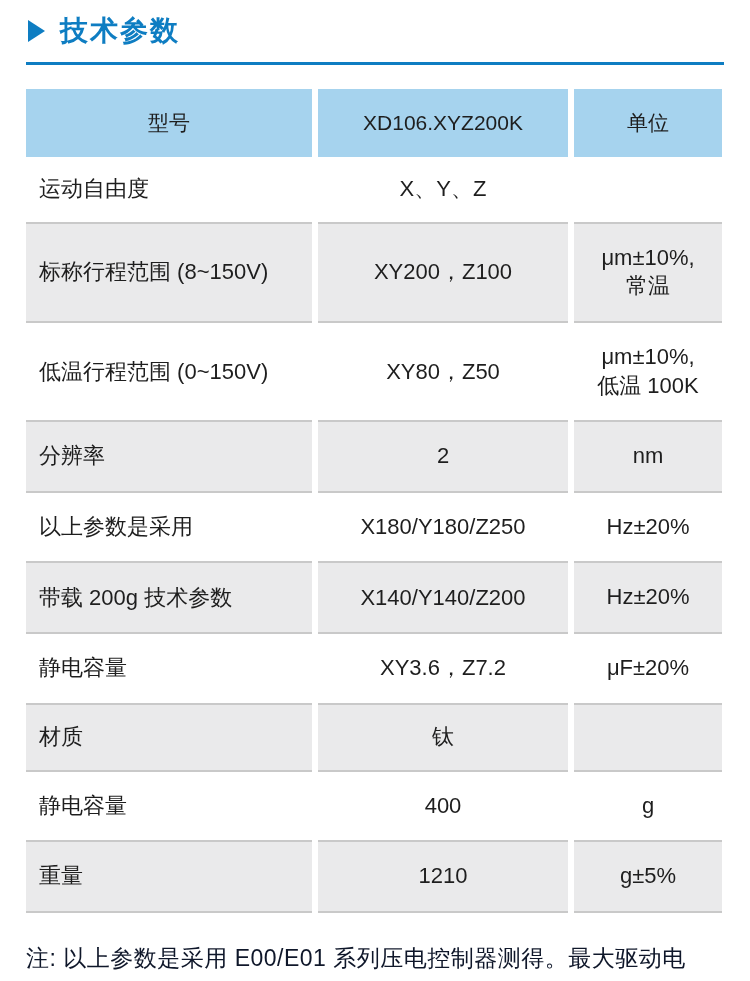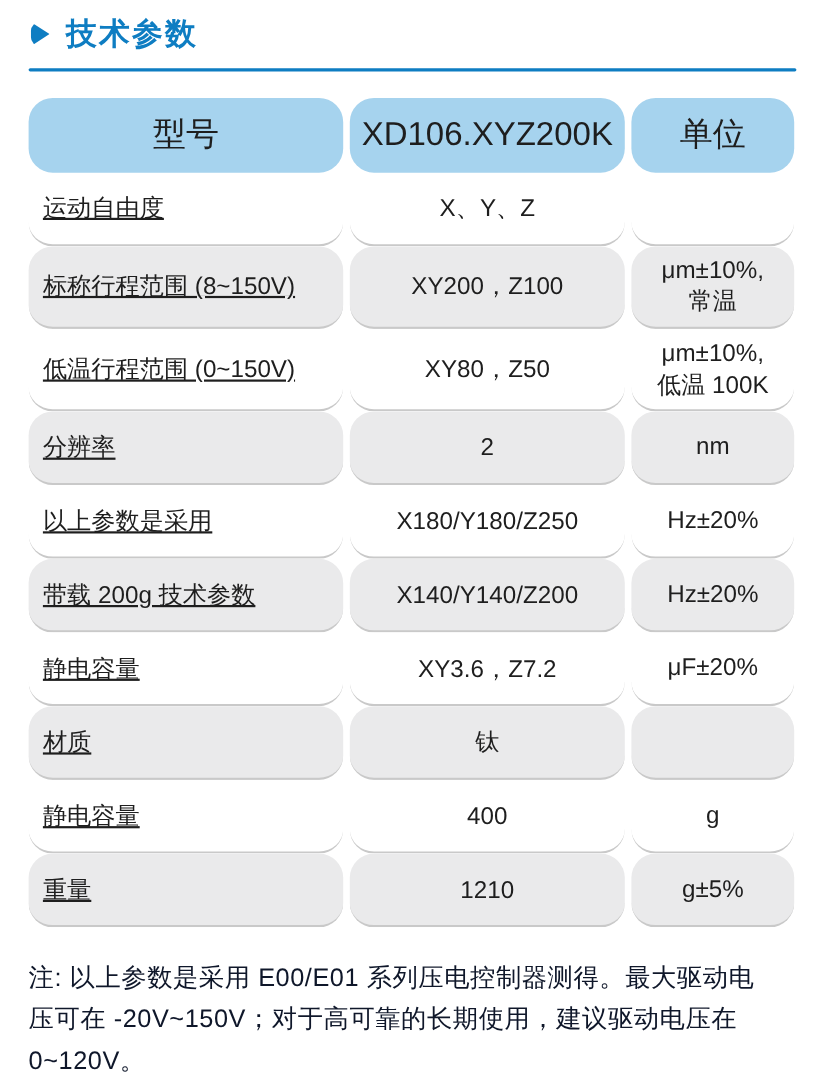--- a/index.html
+++ b/index.html
@@ -2,21 +2,21 @@
 <html style="--accent: #0e7dc2; --header-bg: #a6d3ee; --row-alt: #eaeaeb; --divider: #c9c9c9; --text: #1e1e1e;"><head>
 <meta charset="utf-8">
 <style>
   :root{
     --accent:#0e7dc2;
     --header-bg:#a6d3ee;
     --row-alt:#eaeaeb;
     --divider:#c9c9c9;
     --text:#1e1e1e;
   }
-  *{margin:0;padding:0;box-sizing:border-box;border-radius:22px;}
+  *{margin:0;padding:0;box-sizing:border-box;}
   html,body{background:#ffffff;}
   body{
     width:750px;height:981px;
     font-family:"Liberation Sans","DejaVu Sans",sans-serif;
     color:var(--text);
     overflow:hidden;
   }
   .page{width:750px;height:981px;padding:16px 26px 0 26px;}
 
   
@@ -40,30 +40,30 @@
     grid-template-columns:286px 250px 148px;
     column-gap:6px;
     font-size:22px;
   }
   .trow{display:contents;}
   .cell{
     display:flex;align-items:center;justify-content:center;
     text-align:center;
     min-height:67px;
   }
-  .c-name{justify-content:flex-start;text-align:left;padding-left:13px;text-decoration:underline;}
+  .c-name{justify-content:flex-start;text-align:left;padding-left:13px;}
   .r-head .cell{
     background:var(--header-bg);
     min-height:68px;
-    font-size:30px;
+    font-size:21px;
   }
   .r-data .cell{border-bottom:2px solid var(--divider);}
   .r-alt .cell{background:var(--row-alt);}
   .r-tall .cell{min-height:74px;}
-  .c-unit{white-space:pre-line;line-height:1.3;padding:8px 2px;text-align:center;}
+  .c-unit{white-space:pre-line;line-height:1.3;padding:20px 2px;text-align:center;}
 
   
   .note{
     margin-top:26px;
     font-size:23px;
     line-height:38px;
     color:#0f172a;
     white-space:pre-line;
     letter-spacing:0.5px;
   }

